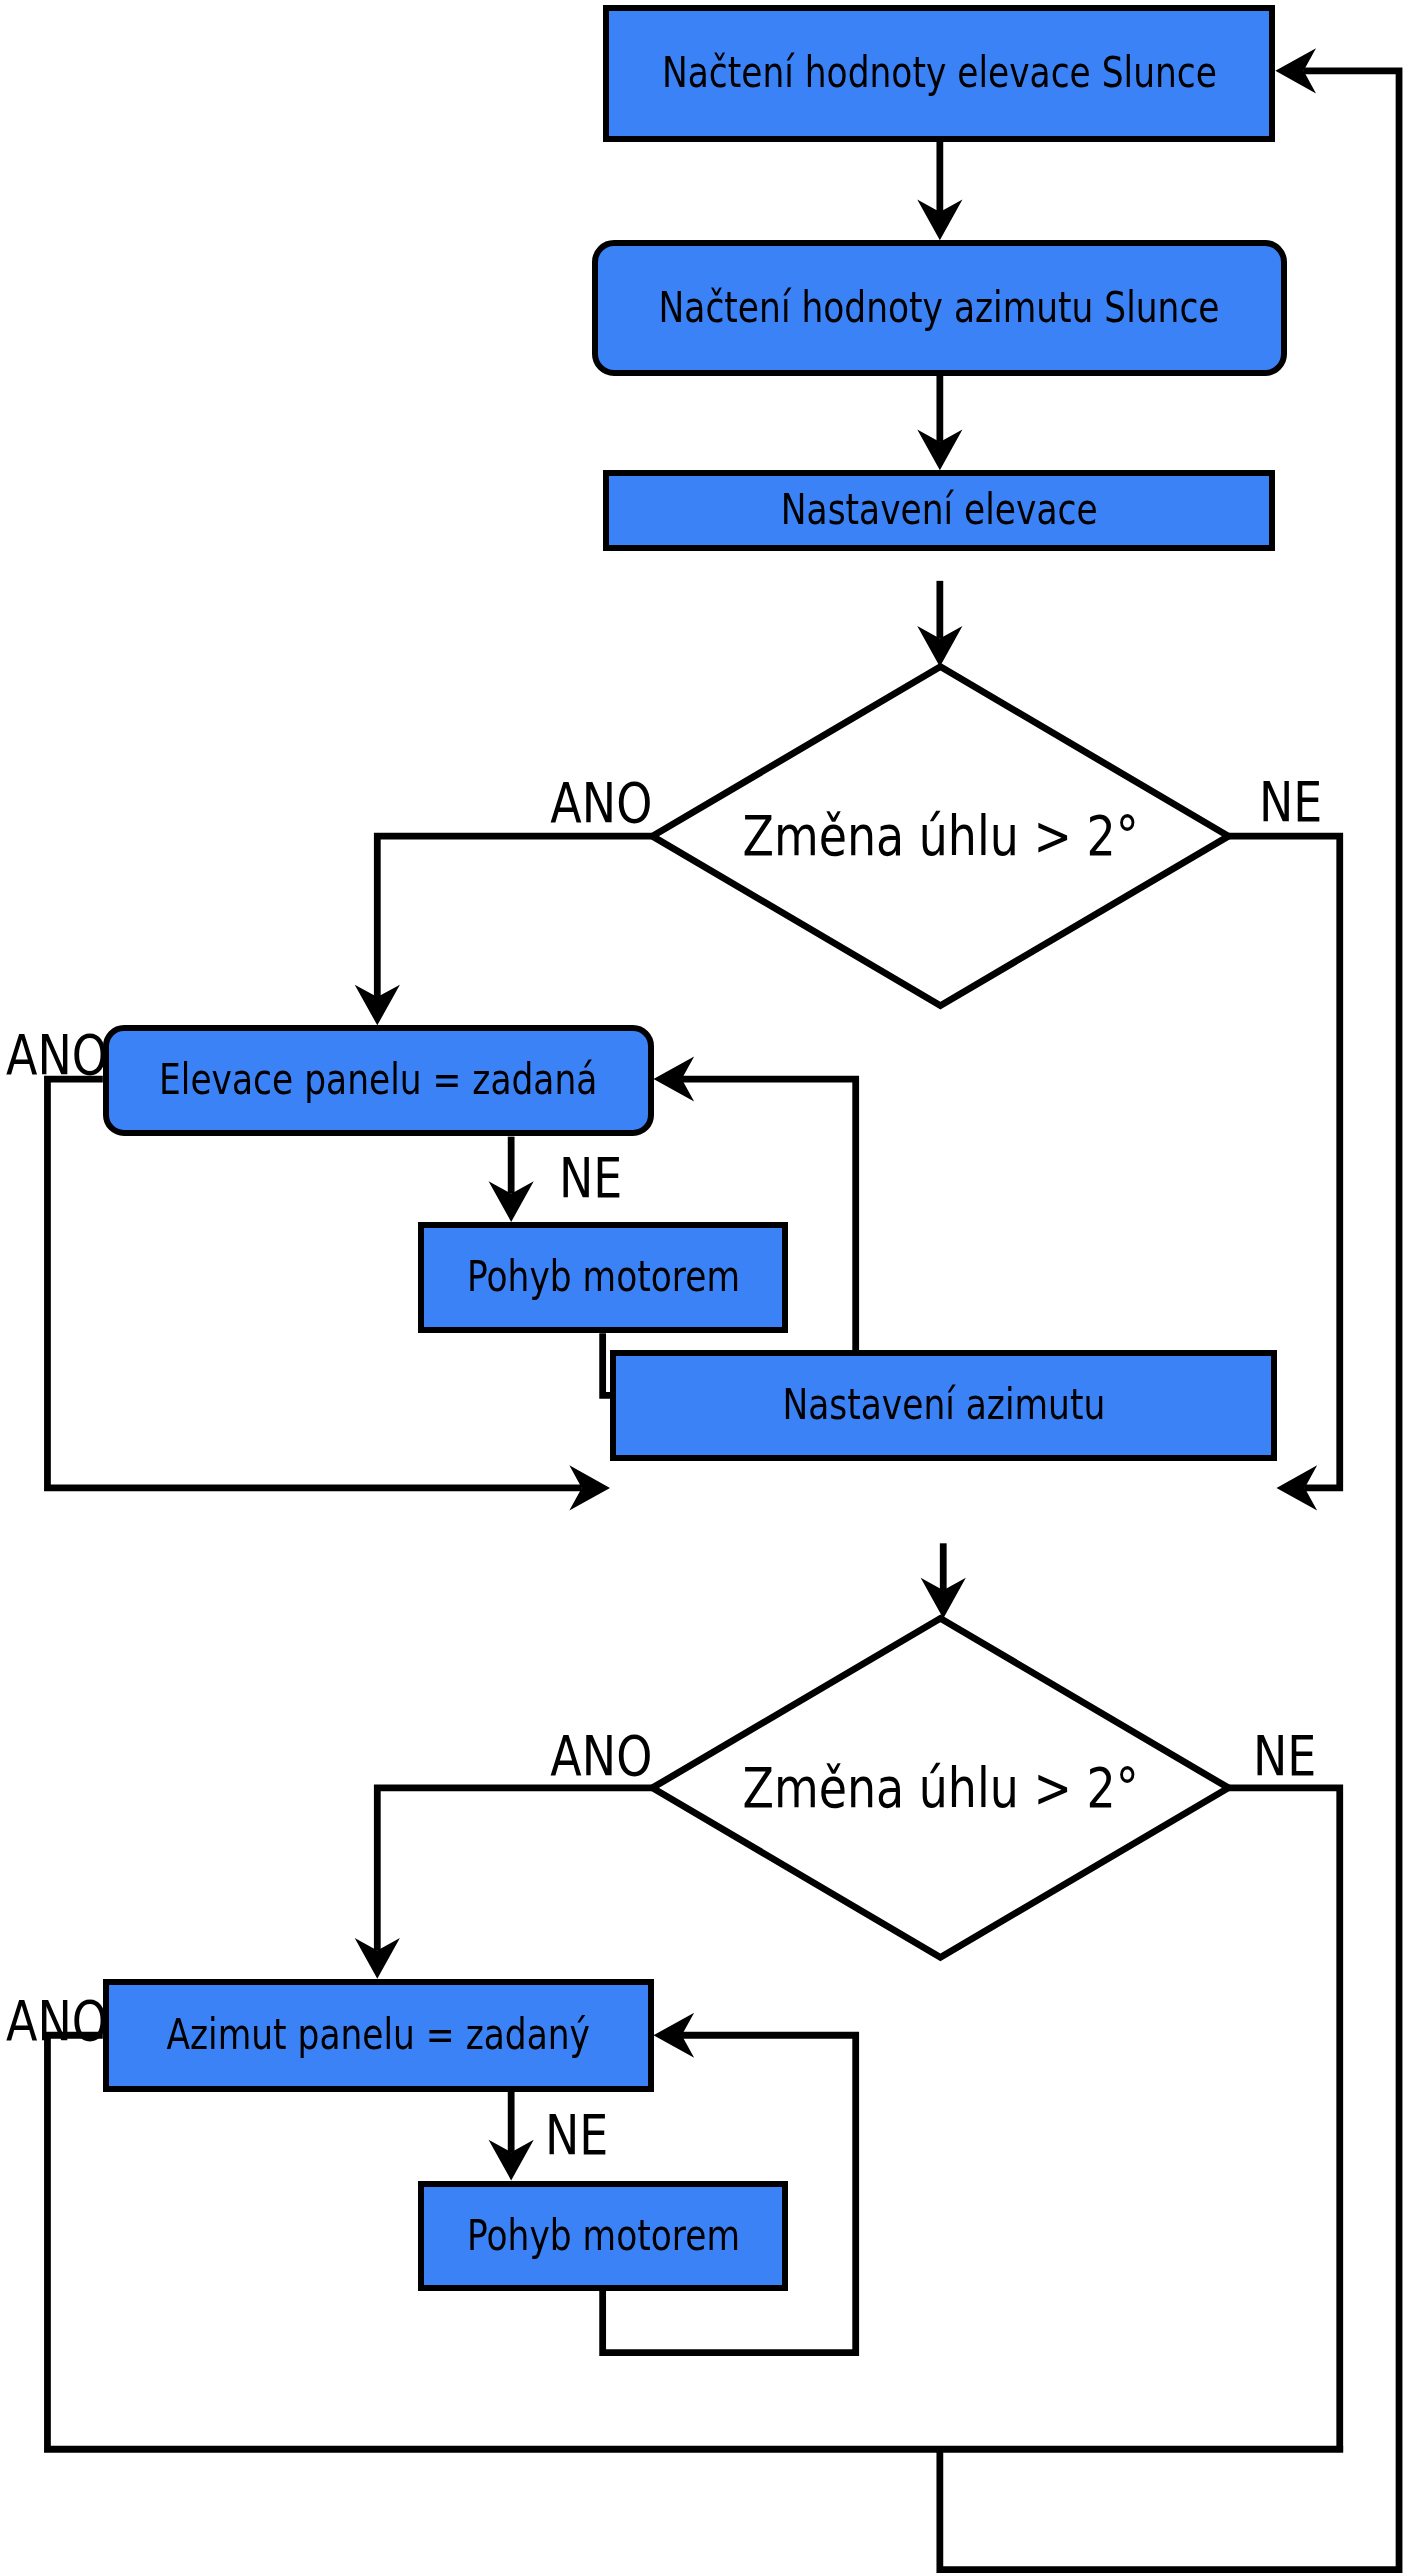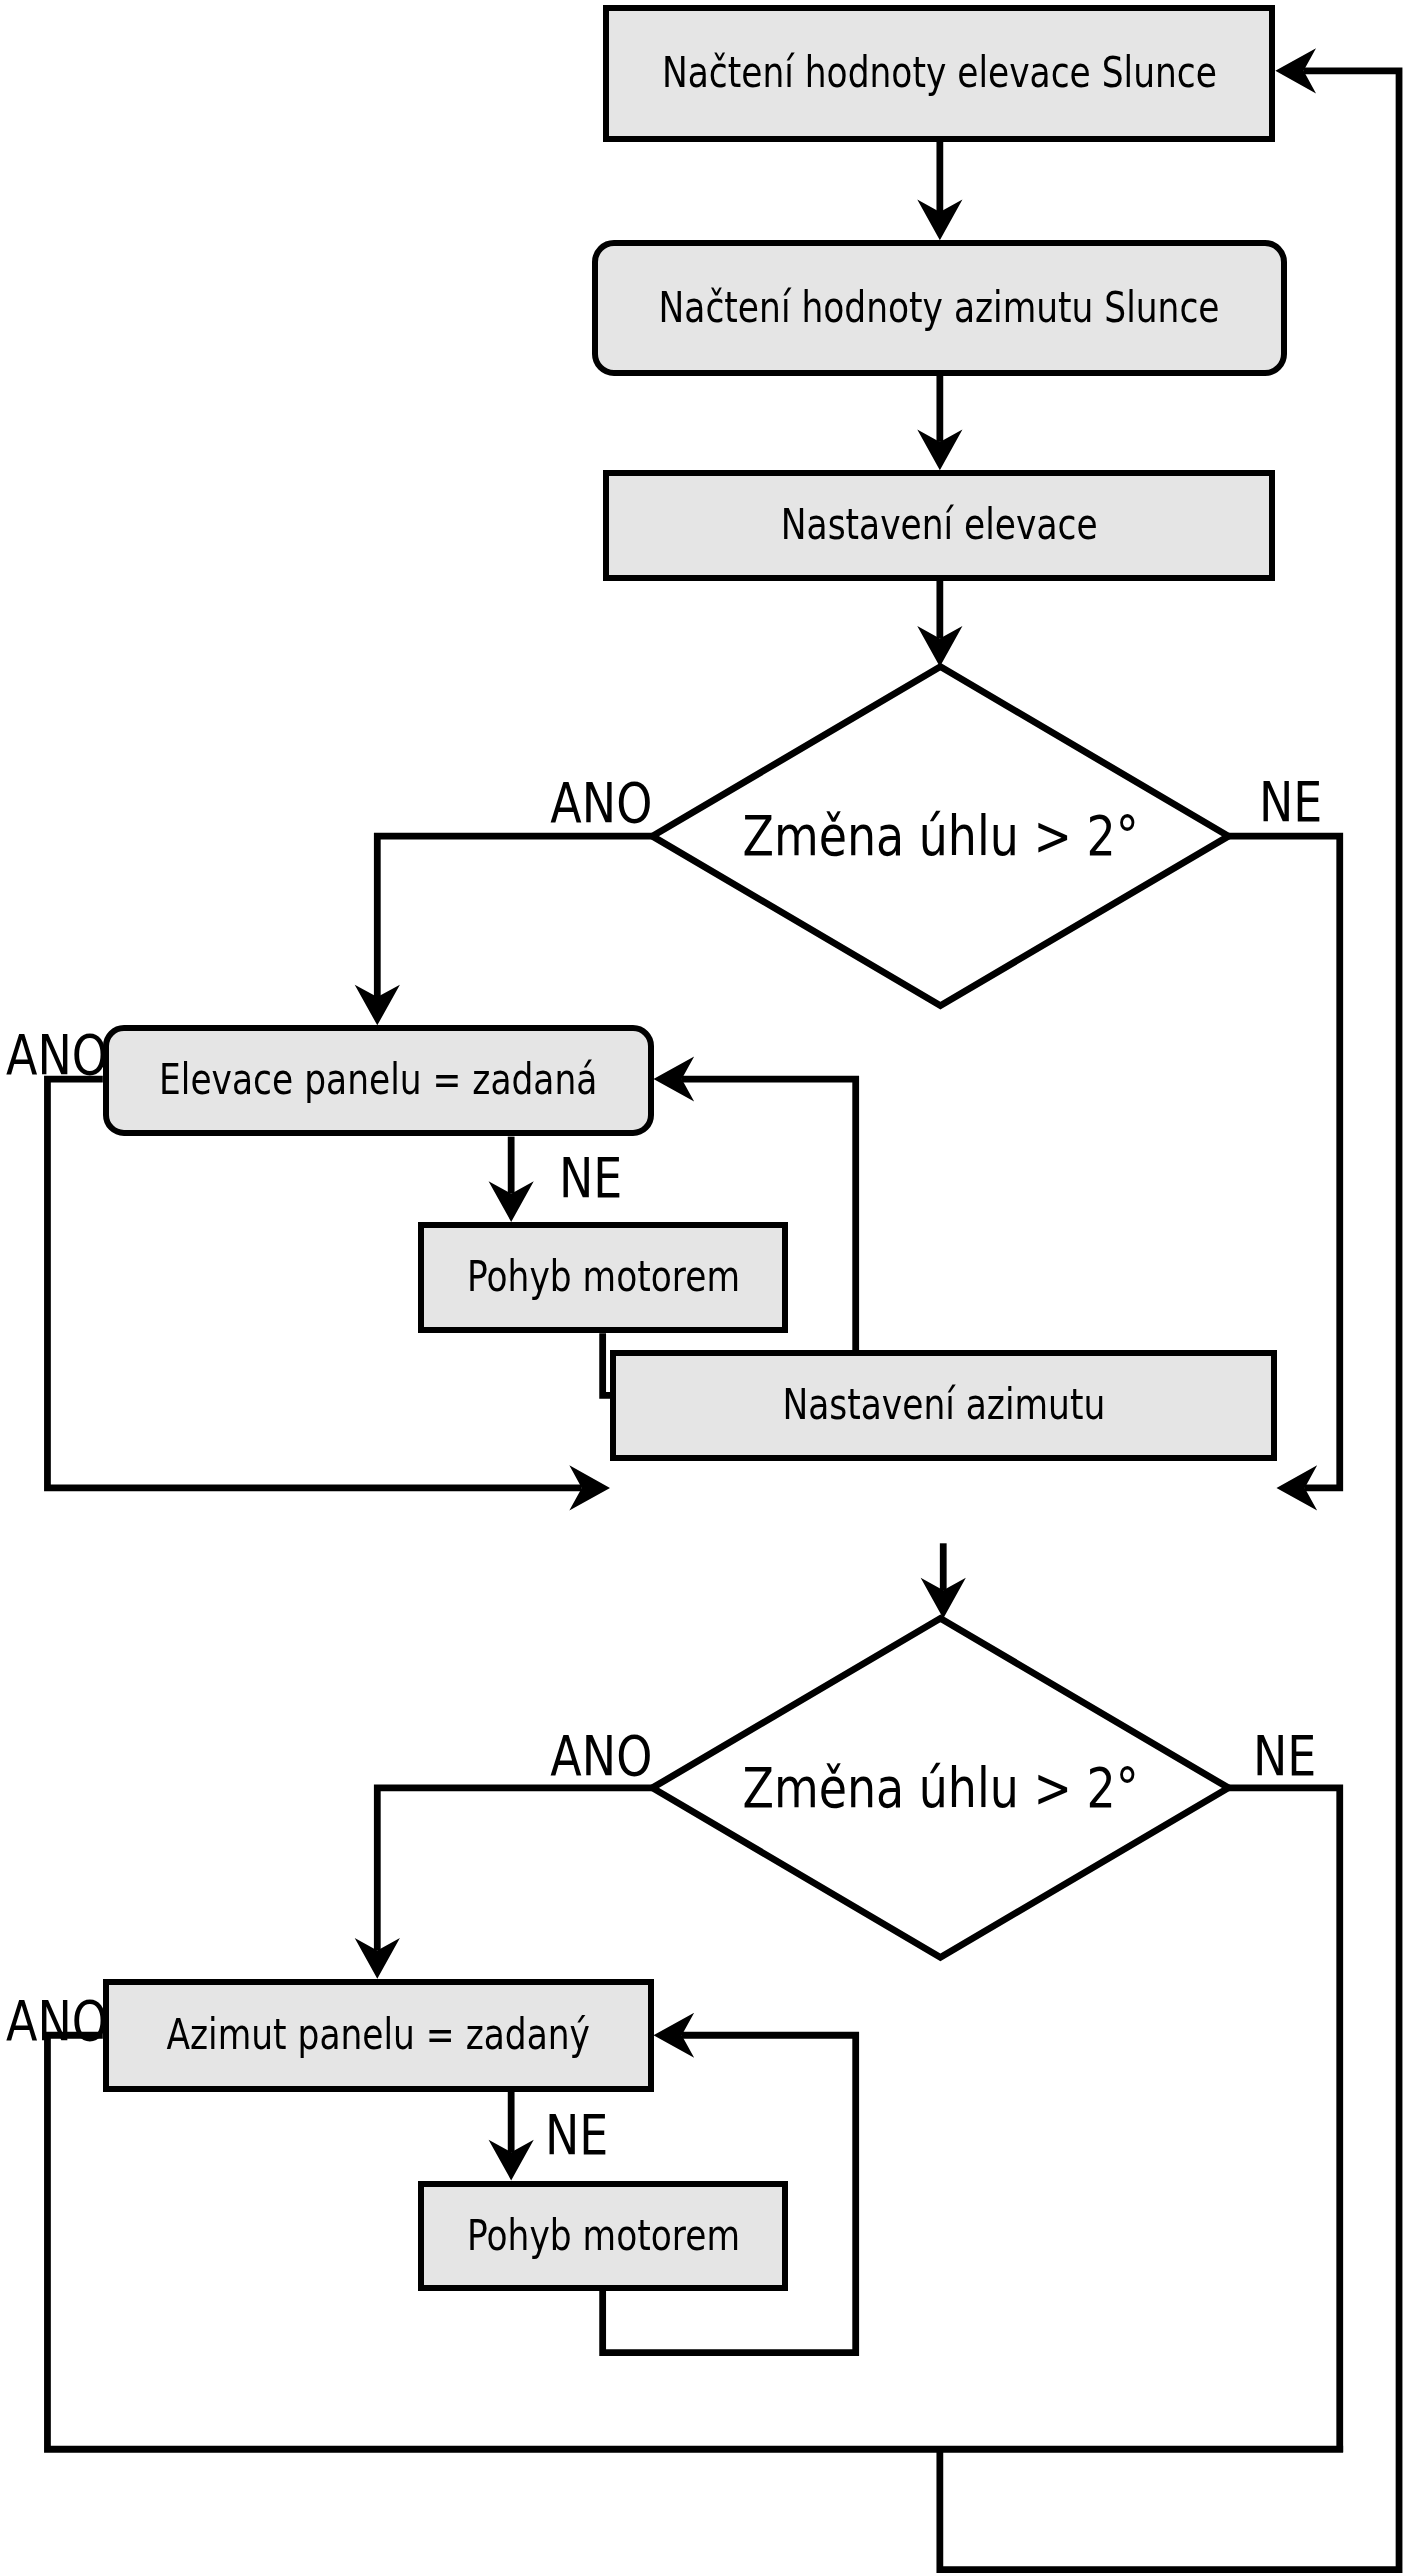--- a/index.html
+++ b/index.html
@@ -11,21 +11,21 @@
     color:#000;
     overflow:hidden;
   }
   svg.wires{position:absolute;left:0;top:0;}
   svg.wires polyline{fill:none;stroke:#000;stroke-width:12;stroke-linejoin:miter;}
   svg.wires polygon.arrow{fill:#000;stroke:none;}
   svg.wires polygon.decision{fill:#ffffff;stroke:#000;stroke-width:12;stroke-linejoin:miter;}
   .node{
     position:absolute;
     box-sizing:border-box;
-    background:#e5e5e5;
+    background:#3b82f6;
     border:6.2px solid #000;
     display:flex;align-items:center;justify-content:center;
     font-size:42px;line-height:1.1;white-space:nowrap;
   }
   .dlabel{
     position:absolute;
     display:flex;align-items:center;justify-content:center;
     font-size:56px;line-height:1;white-space:nowrap;
   }
   .elabel{
@@ -79,21 +79,21 @@
   </svg>
 
   <div class="node" style="left:603px;top:4.5px;width:672px;height:137px;">
     <span class="txt">Načtení hodnoty elevace Slunce</span>
   </div>
 
   <div class="node" style="left:592px;top:240px;width:695px;height:136px;border-radius:22px;">
     <span class="txt">Načtení hodnoty azimutu Slunce</span>
   </div>
 
-  <div class="node" style="left:603px;top:470px;width:672px;height:111px;">
+  <div class="node" style="left:603px;top:470px;width:672px;height:81px;">
     <span class="txt">Nastavení elevace</span>
   </div>
 
   <div class="dlabel" style="left:658px;top:808px;width:565px;height:56px;">
     <span class="txt">Změna úhlu &gt; 2°</span>
   </div>
 
   <div class="node" style="left:103px;top:1025px;width:551px;height:111px;border-radius:21px;">
     <span class="txt">Elevace panelu = zadaná</span>
   </div>

